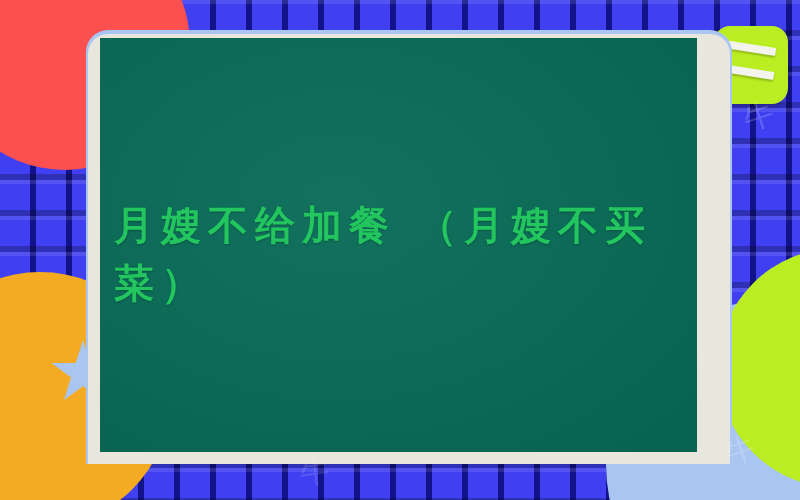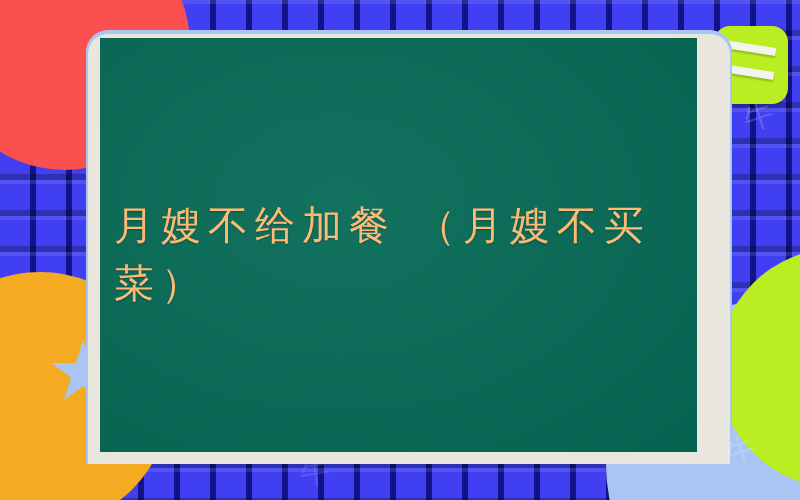--- a/index.html
+++ b/index.html
@@ -207,26 +207,26 @@
       rgba(0,0,0,0.07) 100%
     );
   }
 
   
   .board-text {
     position: absolute;
     left: 114px;
     top: 196px;
     width: 570px;
-    color: #fdba74;
+    color: #22c55e;
     font-family: "DejaVu Serif", serif;
     font-size: 40px;
     line-height: 1.45;
     letter-spacing: 7px;
-    font-weight: 400;
+    font-weight: 700;
     text-shadow: 0 1px 2px rgba(0,0,0,0.25);
     white-space: pre-wrap;
   }
 
   
   .watermark {
     position: absolute;
     color: rgba(255,255,255,0.18);
     font-family: "DejaVu Sans", sans-serif;
     font-size: 30px;

